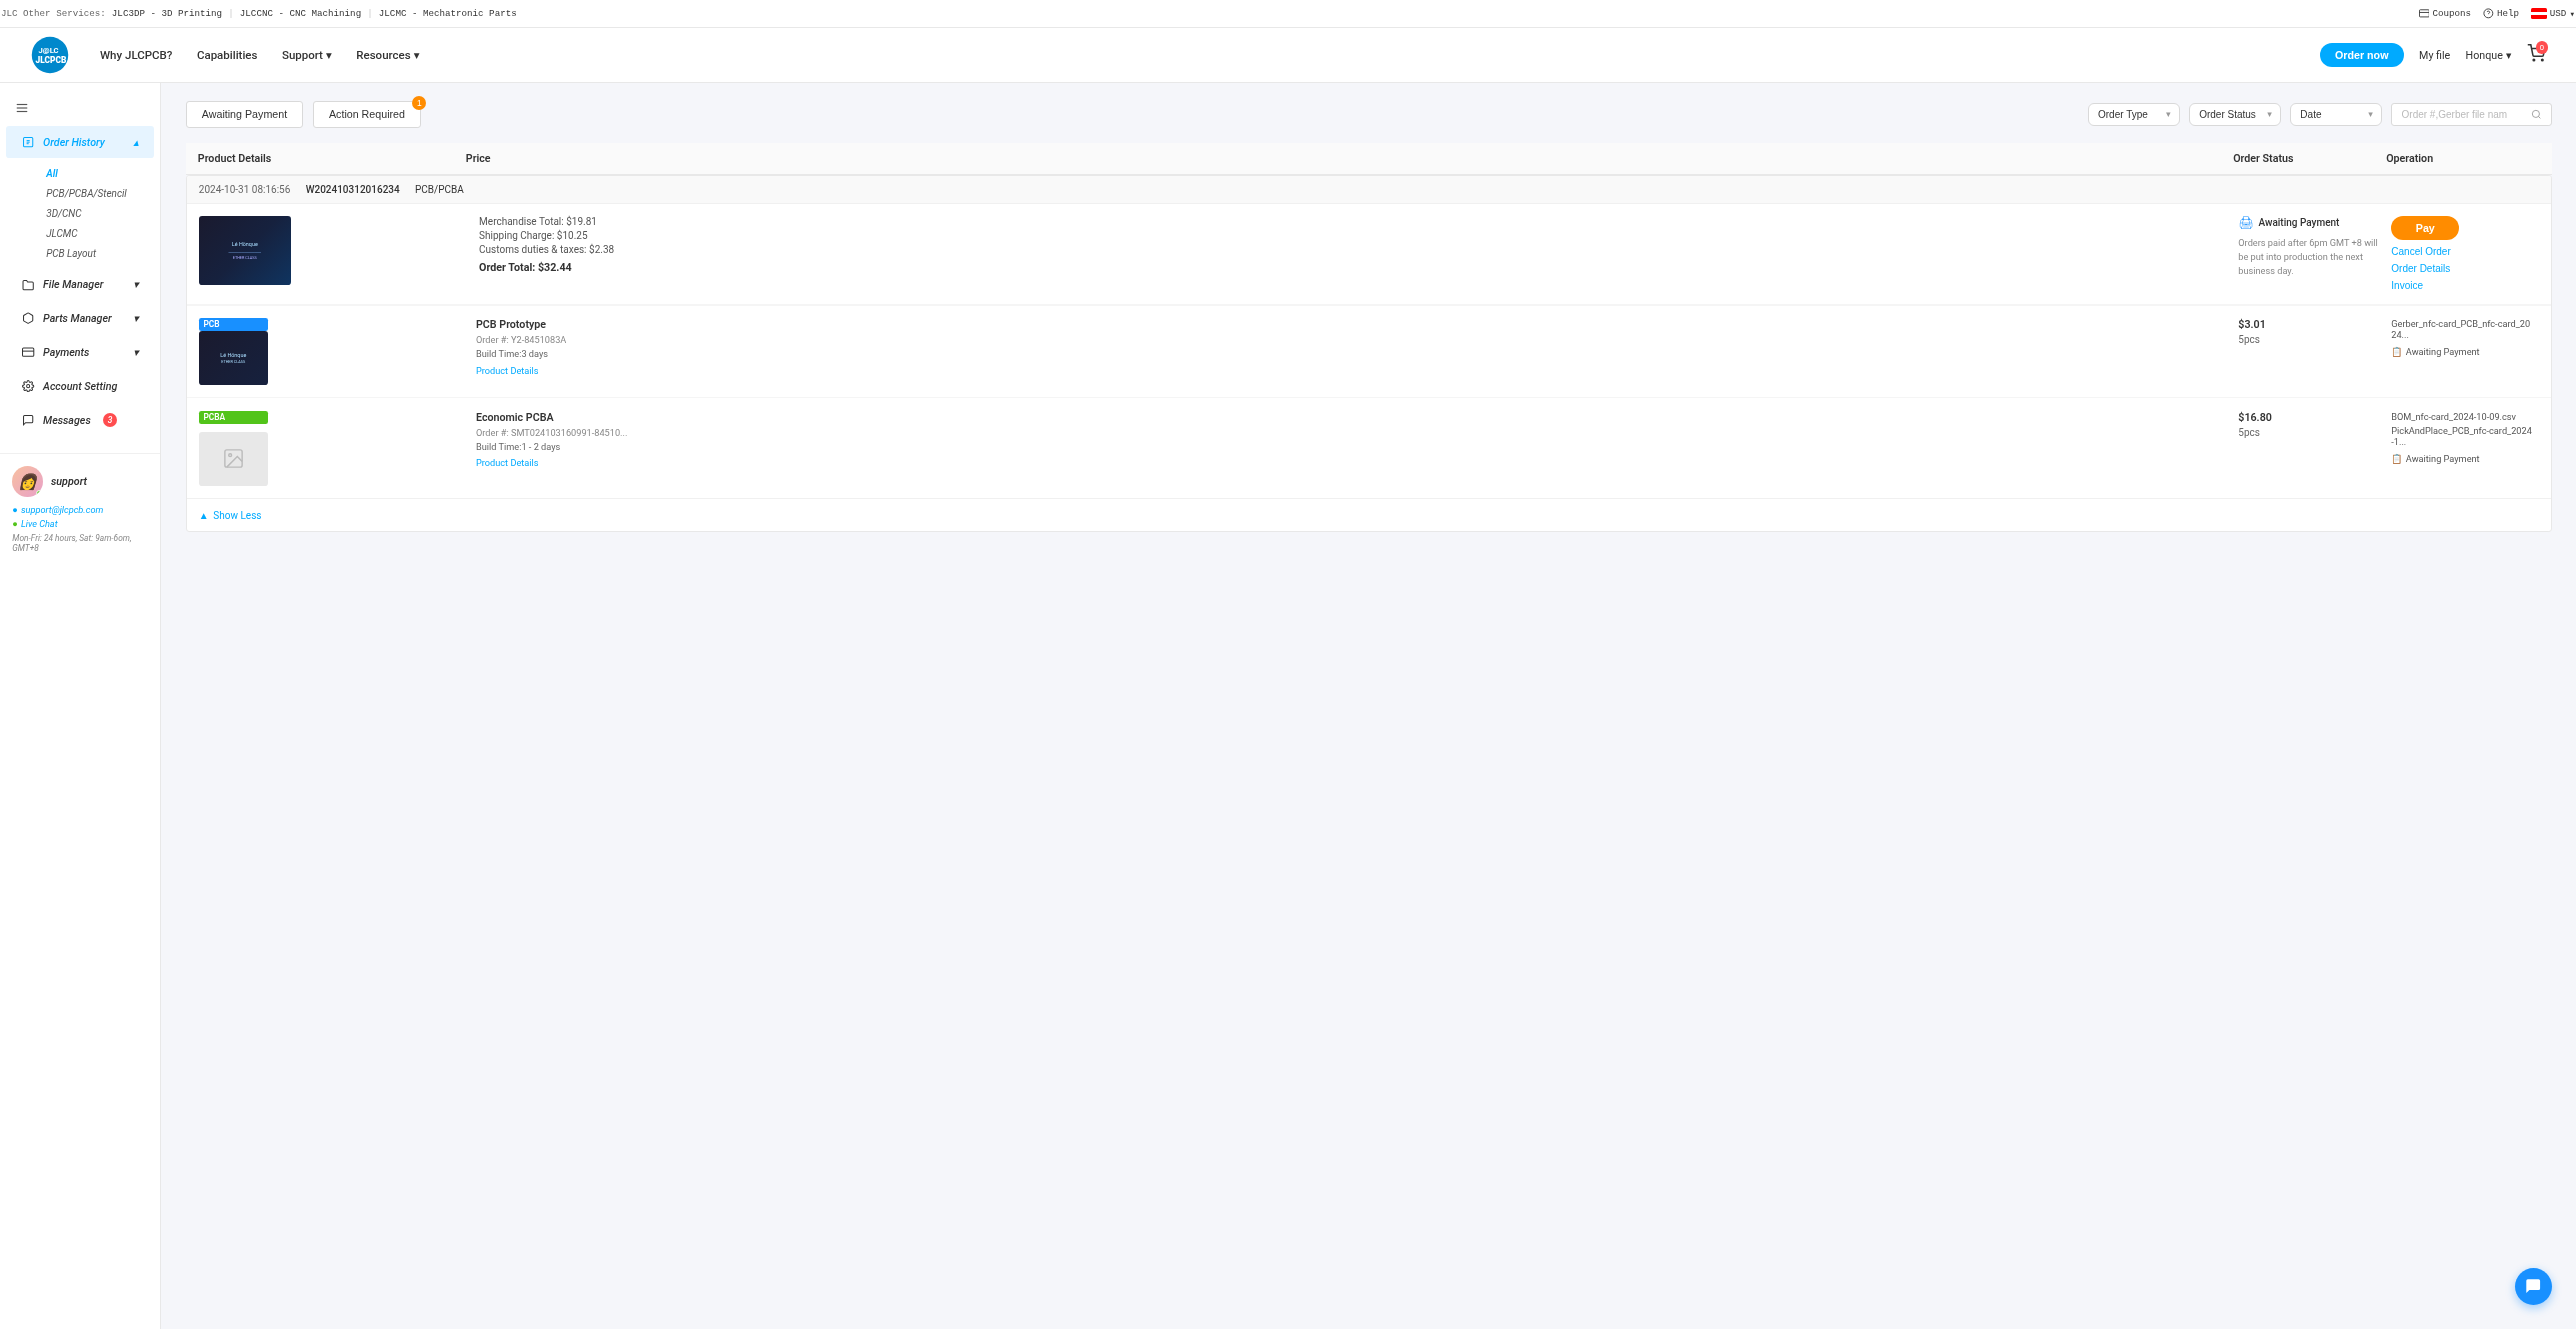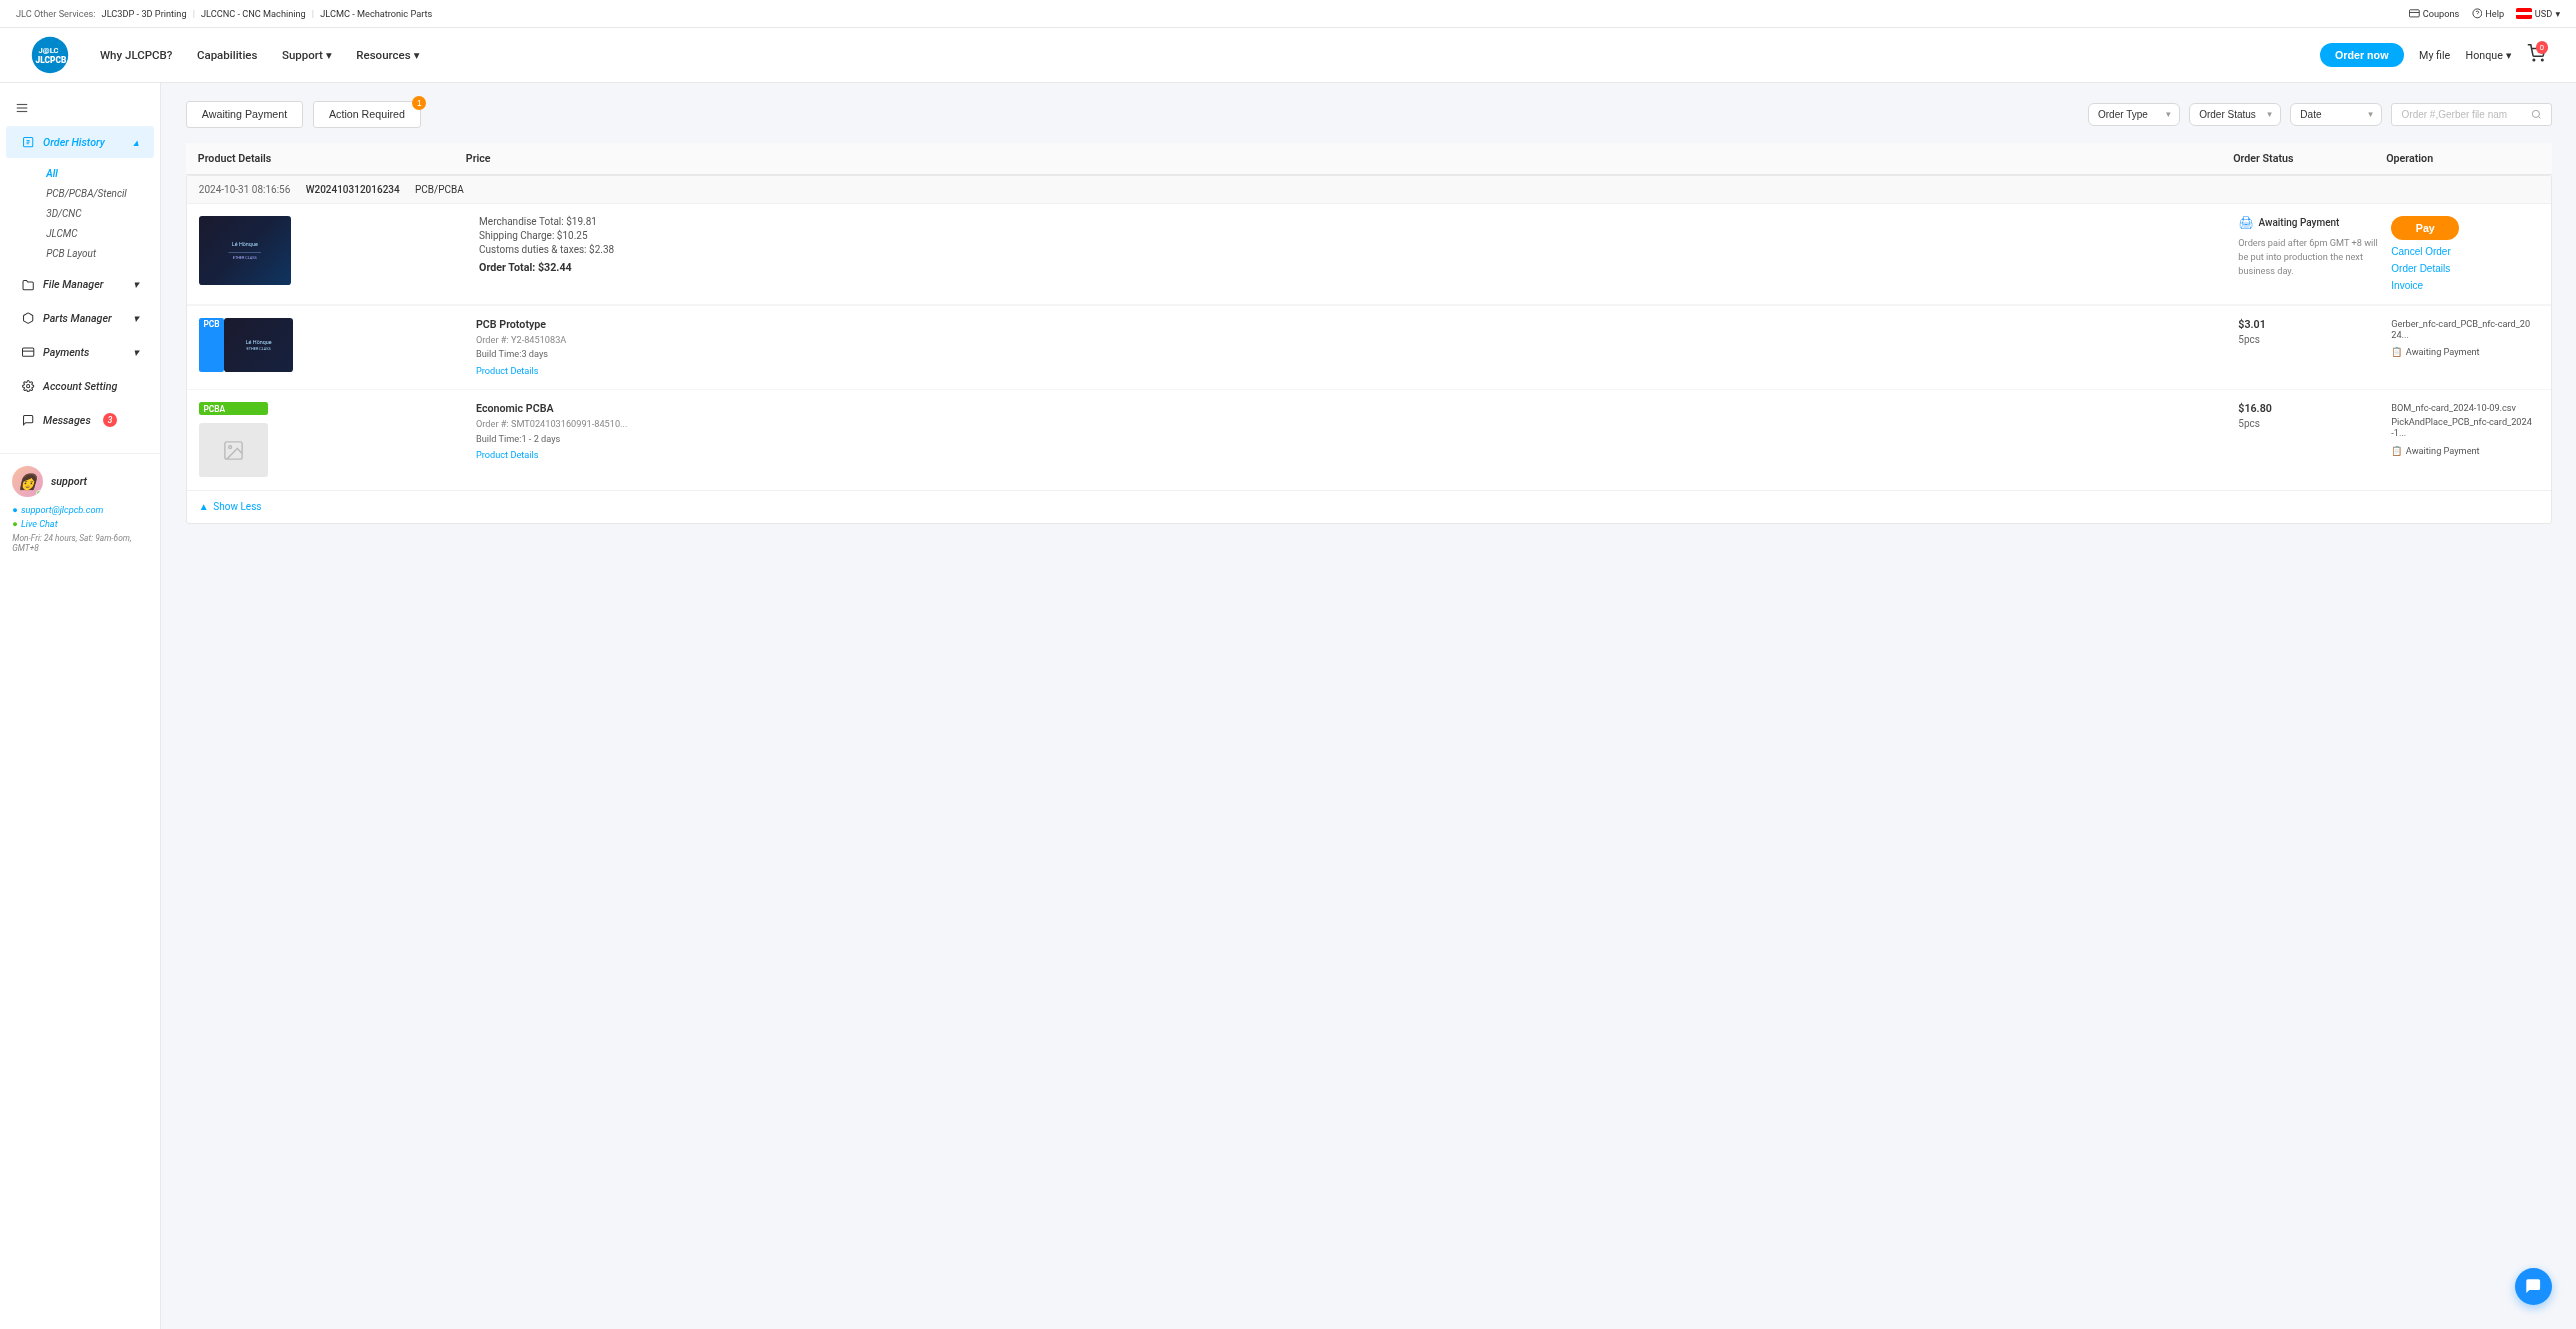--- a/index.html
+++ b/index.html
@@ -1,19 +1,19 @@
 <!DOCTYPE html>
 <html style="font-size:12.3px"><head>
   <meta charset="utf-8">
   <style>
     * { box-sizing: border-box; margin: 0; padding: 0; }
     body { font-family: -apple-system, BlinkMacSystemFont, 'Segoe UI', Roboto, sans-serif; background: #f5f6fa; color: #333; font-size: 10.7px; }
 
     
-    .top-bar { background: #fff; border-bottom: 0.8px solid #e8e8e8; padding: 0 16px; height: 28px; display: flex; align-items: center; justify-content: space-between; font-size: 9.2px; color: #666; }
+    .top-bar { background: #fff; border-bottom: 0.8px solid #e8e8e8; padding: 0 1px; height: 28px; display: flex; align-items: center; justify-content: space-between; font-size: 9.2px; color: #666; font-family: Liberation Mono, monospace; }
     .top-bar-left { display: flex; align-items: center; gap: 6.1px; }
     .top-bar-left span { color: #666; }
     .top-bar-left a { color: #333; text-decoration: none; }
     .top-bar-left .sep { color: #ccc; }
     .top-bar-right { display: flex; align-items: center; gap: 12.3px; }
     .top-bar-right .coupon-btn { display: flex; align-items: center; gap: 3.1px; color: #333; cursor: pointer; }
     .top-bar-right .help-btn { display: flex; align-items: center; gap: 3.1px; color: #333; cursor: pointer; }
     .top-bar-right .currency { display: flex; align-items: center; gap: 3.1px; color: #333; cursor: pointer; }
     .flag { width: 15.3px; height: 10.7px; background: linear-gradient(to bottom, #ff0000 33%, #fff 33%, #fff 66%, #ff0000 66%); border-radius: 1.5px; display: inline-block; position: relative; }
 
@@ -401,21 +401,21 @@
         <div class="ops-col">
           <button class="pay-btn">Pay</button>
           <button class="link-btn">Cancel Order</button>
           <button class="link-btn">Order Details</button>
           <button class="link-btn">Invoice</button>
         </div>
       </div>
 
       <div class="product-row">
         <div class="product-thumb-col">
-          <div style="display:flex; flex-direction:row; gap:0;">
+          <div style="display:flex; flex-direction:column; gap:0;">
             <span class="product-type-badge pcb-badge">PCB</span>
             <div class="product-thumb">
               <div style="width:100%;height:100%;background:linear-gradient(135deg,#1a1a2e,#16213e);display:flex;align-items:center;justify-content:center;">
                 <div style="font-size:5.4px;color:#aaddff;text-align:center;padding:3.1px;">
                   <div>Lé Hönque</div>
                   <div style="font-size:3.8px;margin-top:1.5px;">ETHER CLASS</div>
                 </div>
               </div>
             </div>
           </div>

